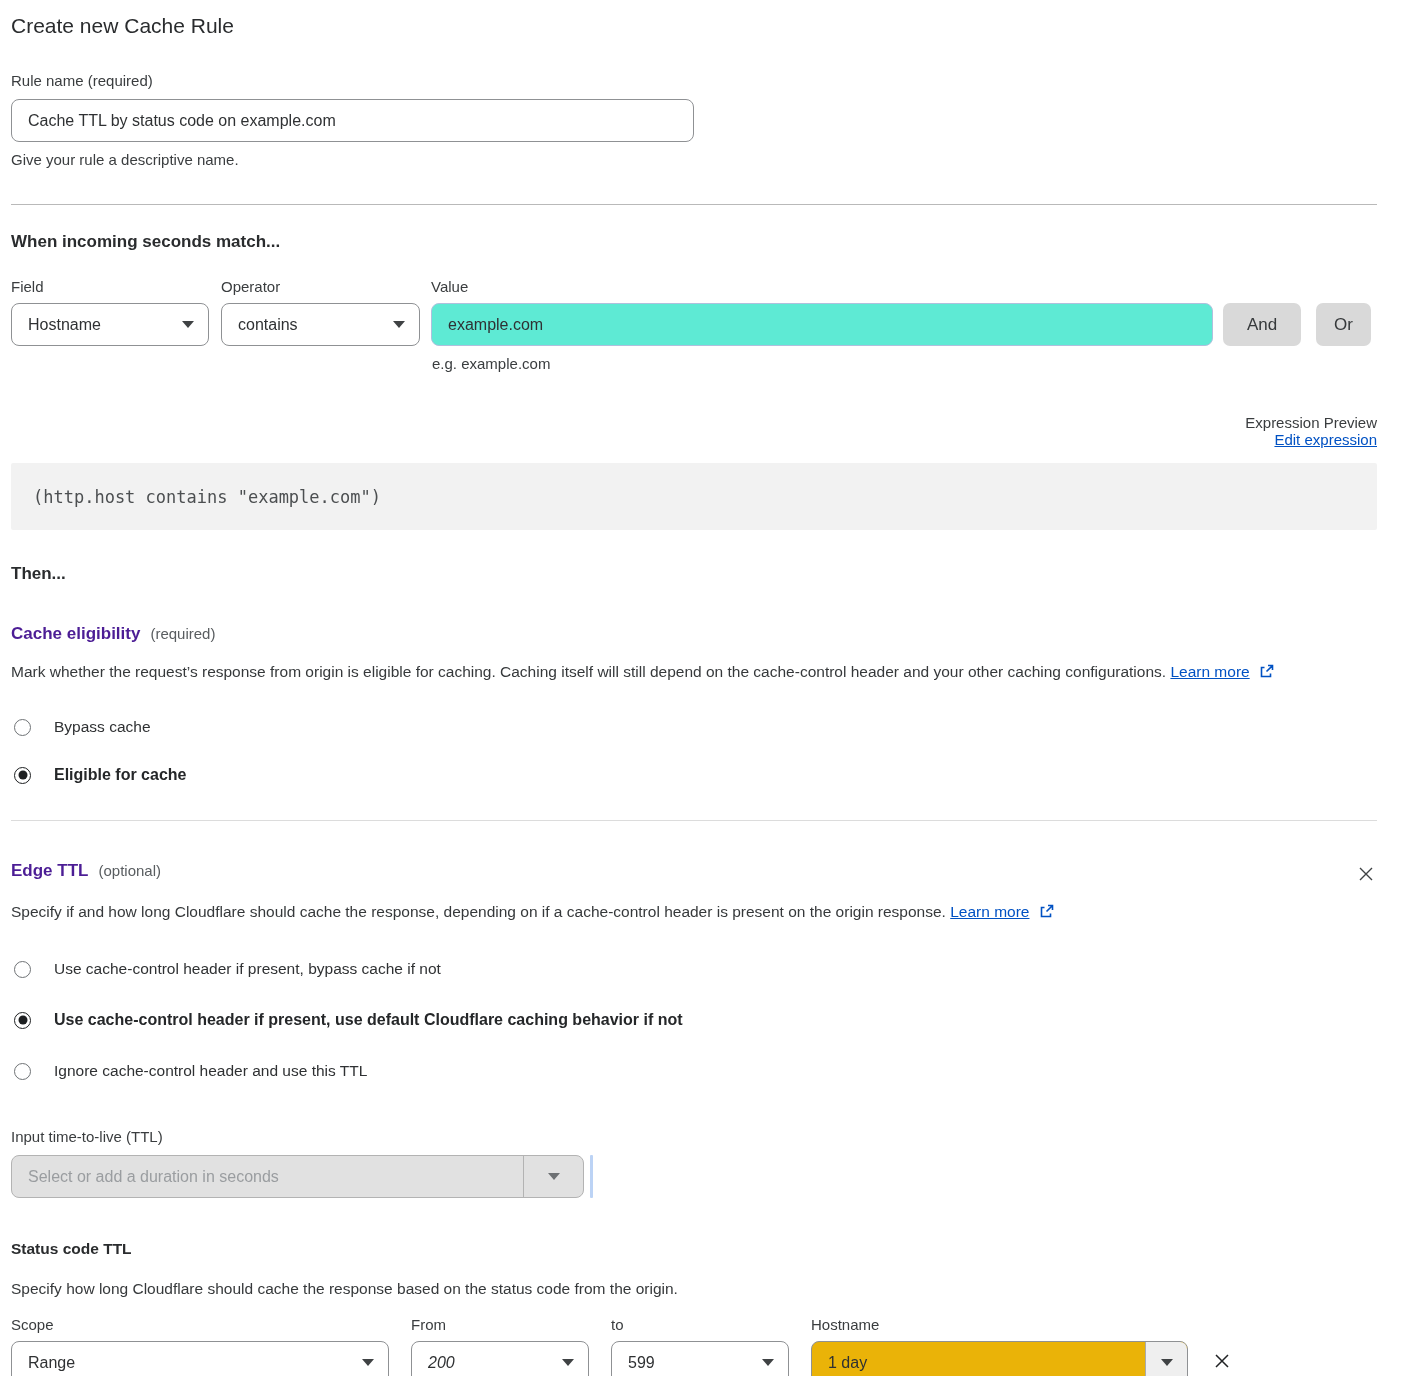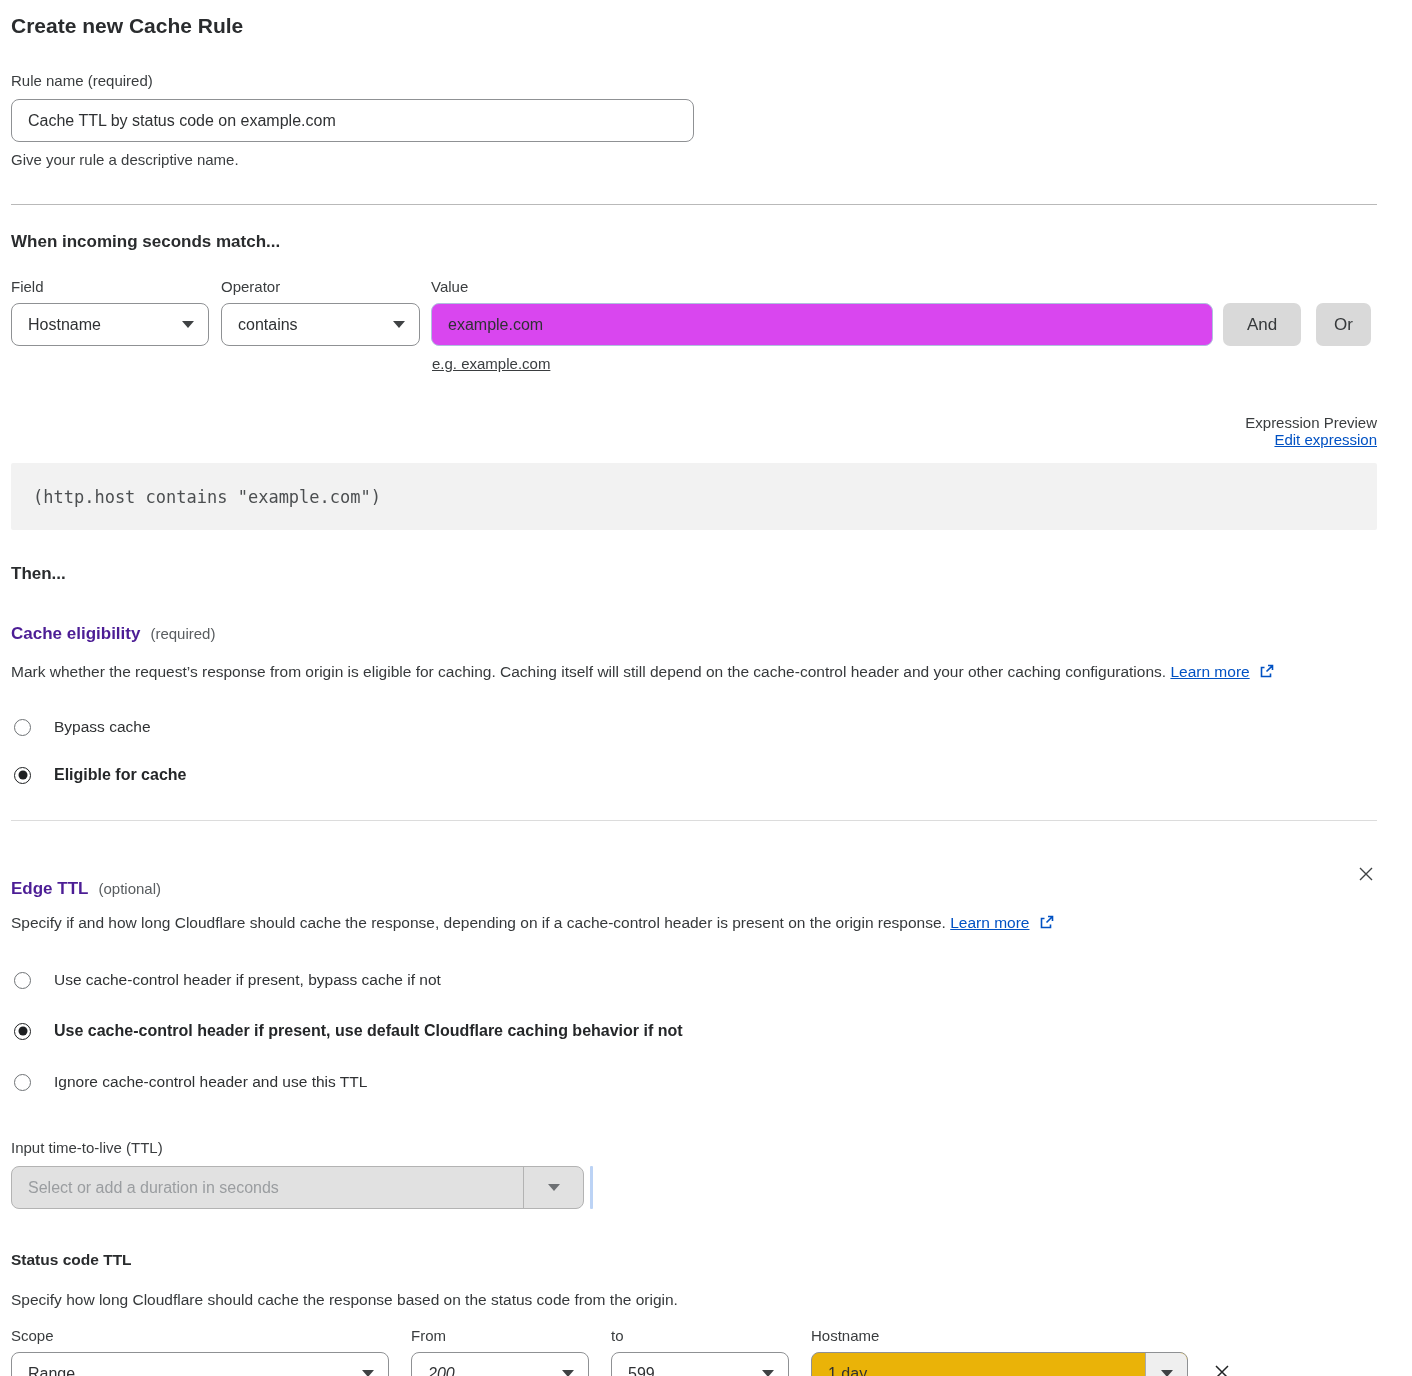--- a/index.html
+++ b/index.html
@@ -3,21 +3,21 @@
 <meta charset="utf-8">
 <style>
   * { box-sizing: border-box; margin: 0; padding: 0; }
   html, body { background: #ffffff; }
   body {
     width: 1412px; min-height: 1376px;
     font-family: "Liberation Sans", sans-serif;
     color: #2f3133;
     padding: 14px 35px 20px 11px;
   }
-  .page-title { font-size: 21px; font-weight: 700; color: #2a2c2e; margin-bottom: 34px; }
+  .page-title { font-size: 21px; font-weight: 400; color: #2a2c2e; margin-bottom: 34px; }
 
   .field-label { font-size: 15px; color: #3a3d3f; margin-bottom: 10px; }
   .text-input {
     width: 683px; height: 43px; border: 1px solid #8f9194; border-radius: 8px;
     font-size: 16px; color: #2f3133; padding: 0 16px;
     font-family: "Liberation Sans", sans-serif; background: #fff;
   }
   .help-text { font-size: 15px; color: #3a3d3f; margin-top: 9px; }
 
   .divider-strong { border: none; border-top: 1px solid #b9b9b9; margin: 36px 0 0 0; }
@@ -38,31 +38,31 @@
   }
   .select-field { width: 198px; margin-right: 12px; }
   .select-operator { width: 199px; margin-right: 11px; }
   .caret {
     width: 0; height: 0; flex: none;
     border-left: 6px solid transparent; border-right: 6px solid transparent;
     border-top: 7px solid #3f4244;
   }
   .value-input {
     width: 782px; height: 43px; border: 1px solid #afc0dd; border-radius: 8px;
-    background: #d946ef; font-size: 16px; color: #2f3133; padding: 0 16px;
+    background: #5eead4; font-size: 16px; color: #2f3133; padding: 0 16px;
     font-family: "Liberation Sans", sans-serif;
   }
   .btn-gray {
     height: 43px; border: none; border-radius: 7px; background: #d9d9d9;
     font-size: 17px; color: #36393b; cursor: pointer;
     font-family: "Liberation Sans", sans-serif;
   }
   .btn-and { width: 78px; margin-left: 10px; }
   .btn-or  { width: 55px; margin-left: 15px; }
-  .value-hint { font-size: 15px; color: #3a3d3f; margin: 9px 0 0 421px; text-decoration: underline; }
+  .value-hint { font-size: 15px; color: #3a3d3f; margin: 9px 0 0 421px; }
 
   .expr-head { display: flex; justify-content: space-between; align-items: flex-end; margin-top: 42px; flex-direction: column; }
   .expr-label { font-size: 15px; color: #3a3d3f; }
   .link { color: #0051c3; text-decoration: underline; cursor: pointer; }
   .edit-link { font-size: 15px; }
   .code-block {
     margin-top: 15px; width: 1366px; height: 67px; background: #f2f2f2; border-radius: 2px;
     display: flex; align-items: center; padding-left: 22px;
     font-family: "DejaVu Sans Mono", monospace; font-size: 17px; color: #4c4f51;
   }
@@ -199,21 +199,21 @@
 </div>
 <div class="radio-row">
   <span class="radio checked"></span>
   <span class="radio-label bold">Eligible for cache</span>
 </div>
 
 <hr class="divider-light">
 
 
 <div class="edge-head">
-  <div class="sub-head" style="margin-top:18px">
+  <div class="sub-head" style="margin-top:0">
     <span class="sub-title">Edge TTL</span>
     <span class="sub-badge">(optional)</span>
   </div>
   <button class="close-btn">
     <span>
       <svg width="18" height="18" viewBox="0 0 18 18">
           <path d="M3 3 L15 15 M15 3 L3 15" stroke="#3f4244" stroke-width="1.4"></path>
         </svg>
     </span>
   </button>

